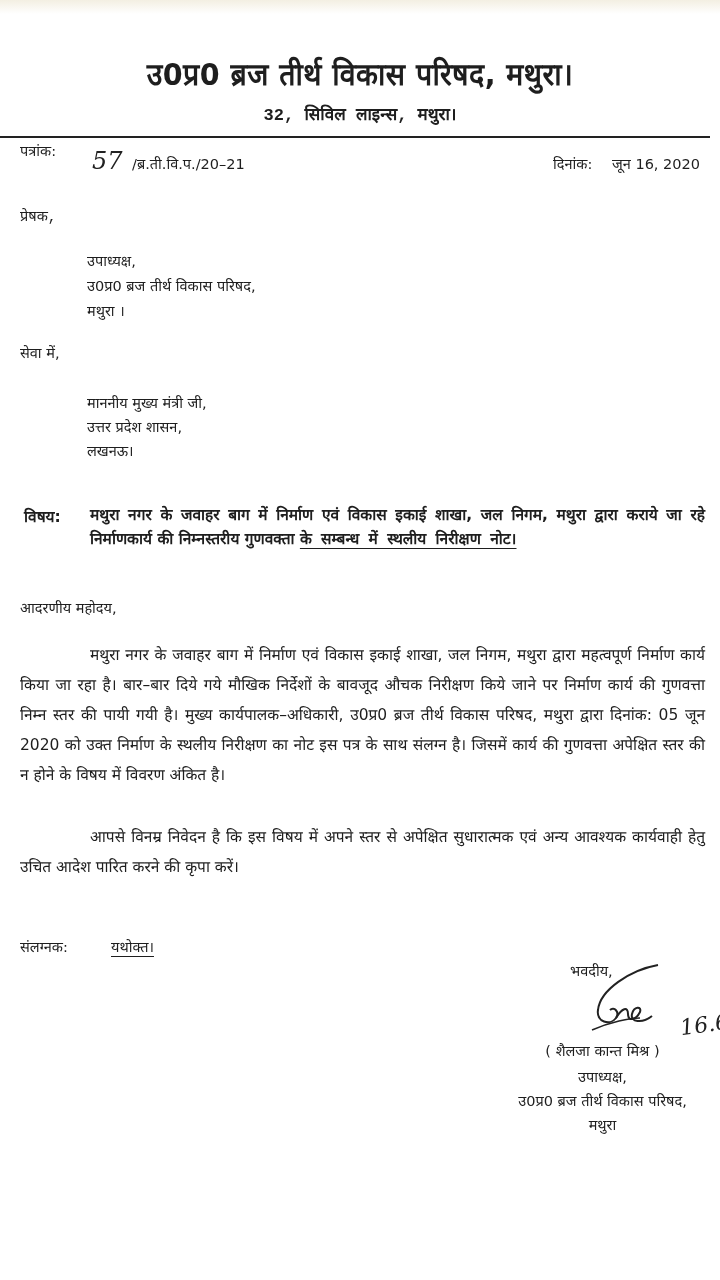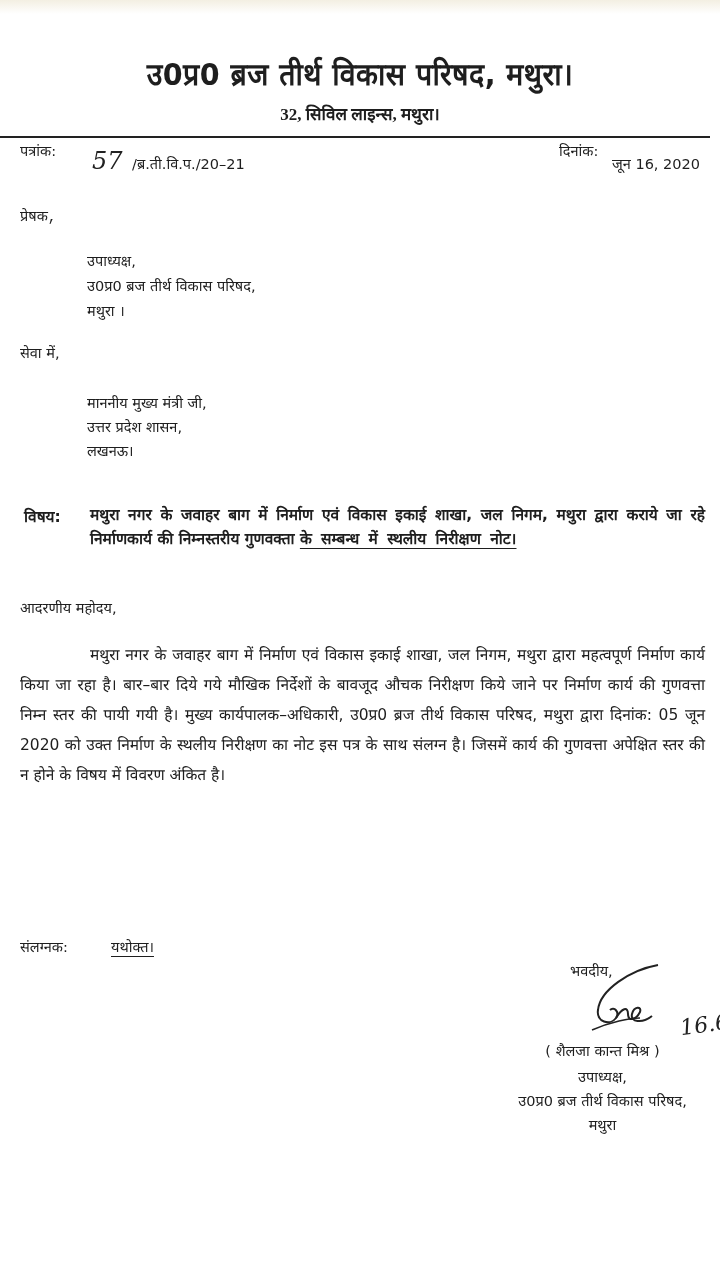--- a/index.html
+++ b/index.html
@@ -17,21 +17,21 @@
   .page { position:absolute; left:0; top:0; width:720px; height:1280px; }
   .abs { position:absolute; white-space:nowrap; }
   .org-title {
     left:0; width:720px; text-align:center; top:52px;
     font-size:31px; font-weight:bold; letter-spacing:0.5px;
     font-family:"DejaVu Sans",sans-serif; transform:scaleX(0.92);
   }
   .org-address {
     left:0; width:720px; text-align:center; top:102px;
     font-size:17px; font-weight:bold;
-    font-family:Liberation Serif, serif;
+    font-family:Liberation Mono, monospace;
   }
   .rule { position:absolute; left:0; top:136px; width:710px; height:2px; background:#222; }
   .small { font-size:14.5px; font-family:"DejaVu Sans",sans-serif; }
   .body-text { font-size:15.5px; font-family:"DejaVu Sans",sans-serif; line-height:30px; }
   .ref-num {
     font-family:"DejaVu Serif",serif; font-style:italic; font-size:24px;
     font-weight:normal; color:#222; position:absolute; left:92px; top:147px;
   }
   .para {
     position:absolute; left:20px; width:685px; text-align:justify;
@@ -56,39 +56,40 @@
 
 <div class="page">
 
   <div class="abs org-title">उ0प्र0 ब्रज तीर्थ विकास परिषद, मथुरा।</div>
   <div class="abs org-address">32, सिविल लाइन्स, मथुरा।</div>
   <div class="rule"></div>
 
   <div class="abs small" style="left:20px; top:140px;">पत्रांक:</div>
   <div class="ref-num">57</div>
   <div class="abs small" style="left:132px; top:153px;">/ब्र.ती.वि.प./20–21</div>
-  <div class="abs small" style="left:553px; top:140px;margin-left:6px;">दिनांक:</div>
+  <div class="abs small" style="left:553px; top:153px;">दिनांक:</div>
   <div class="abs small" style="left:612px; top:153px;">जून 16, 2020</div>
 
   <div class="abs small" style="left:20px; top:205px;font-family:Liberation Mono, monospace;">प्रेषक,</div>
   <div class="abs small" style="left:87px; top:250px;">उपाध्यक्ष,</div>
   <div class="abs small" style="left:87px; top:275px;">उ0प्र0 ब्रज तीर्थ विकास परिषद,</div>
   <div class="abs small" style="left:87px; top:300px;">मथुरा ।</div>
 
   <div class="abs small" style="left:20px; top:342px;">सेवा में,</div>
   <div class="abs small" style="left:87px; top:392px;">माननीय मुख्य मंत्री जी,</div>
   <div class="abs small" style="left:87px; top:416px;">उत्तर प्रदेश शासन,</div>
   <div class="abs small" style="left:87px; top:440px;">लखनऊ।</div>
 
   <div class="abs" style="left:24px; top:505px; font-size:15.5px; font-weight:bold; font-family:'DejaVu Sans',sans-serif;text-align:center;">विषय:</div>
   <div class="subject-body"><span>मथुरा नगर के जवाहर बाग में निर्माण एवं विकास इकाई शाखा, जल निगम, मथुरा द्वारा कराये जा रहे निर्माणकार्य की निम्नस्तरीय गुणवक्ता </span><span class="u">के सम्बन्ध में स्थलीय निरीक्षण नोट।</span></div>
 
   <div class="abs small" style="left:20px; top:597px;">आदरणीय महोदय,</div>
 
   <div class="para body-text indent" style="top:640px;">मथुरा नगर के जवाहर बाग में निर्माण एवं विकास इकाई शाखा, जल निगम, मथुरा द्वारा महत्वपूर्ण निर्माण कार्य किया जा रहा है। बार–बार दिये गये मौखिक निर्देशों के बावजूद औचक निरीक्षण किये जाने पर निर्माण कार्य की गुणवत्ता निम्न स्तर की पायी गयी है। मुख्य कार्यपालक–अधिकारी, उ0प्र0 ब्रज तीर्थ विकास परिषद, मथुरा द्वारा दिनांक: 05 जून 2020 को उक्त निर्माण के स्थलीय निरीक्षण का नोट इस पत्र के साथ संलग्न है। जिसमें कार्य की गुणवत्ता अपेक्षित स्तर की न होने के विषय में विवरण अंकित है।</div>
+  <div class="para body-text indent" style="top:822px;">आपसे विनम्र निवेदन है कि इस विषय में अपने स्तर से अपेक्षित सुधारात्मक एवं अन्य आवश्यक कार्यवाही हेतु उचित आदेश पारित करने की कृपा करें।</div>
 
   <div class="abs small" style="left:20px; top:936px;">संलग्नक:</div>
   <div class="abs small u" style="left:88px; top:936px;margin-left:23px;">यथोक्त।</div>
 
   <div class="abs small" style="left:570px; top:960px;">भवदीय,</div>
 
   <svg class="signature" viewBox="0 0 120 90">
     <path d="M88 5 C60 10, 30 30, 28 50 C26 62, 40 66, 46 58 C50 52, 44 46, 40 50" fill="none" stroke="#222" stroke-width="2"></path>
     <path d="M46 58 C52 48, 58 46, 58 54 C58 62, 66 60, 70 52 C72 46, 64 46, 62 54 C60 62, 72 64, 82 56" fill="none" stroke="#222" stroke-width="2"></path>
     <path d="M22 70 C40 62, 60 58, 70 58" fill="none" stroke="#222" stroke-width="1.6"></path>

